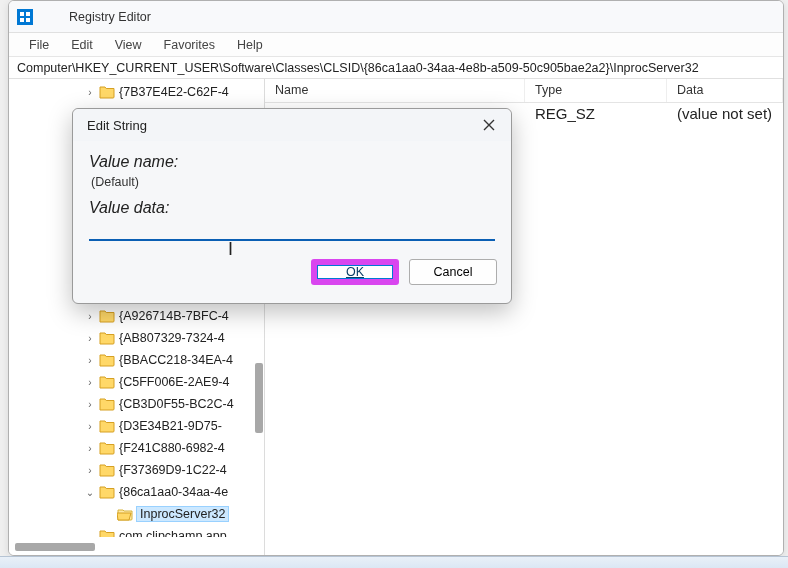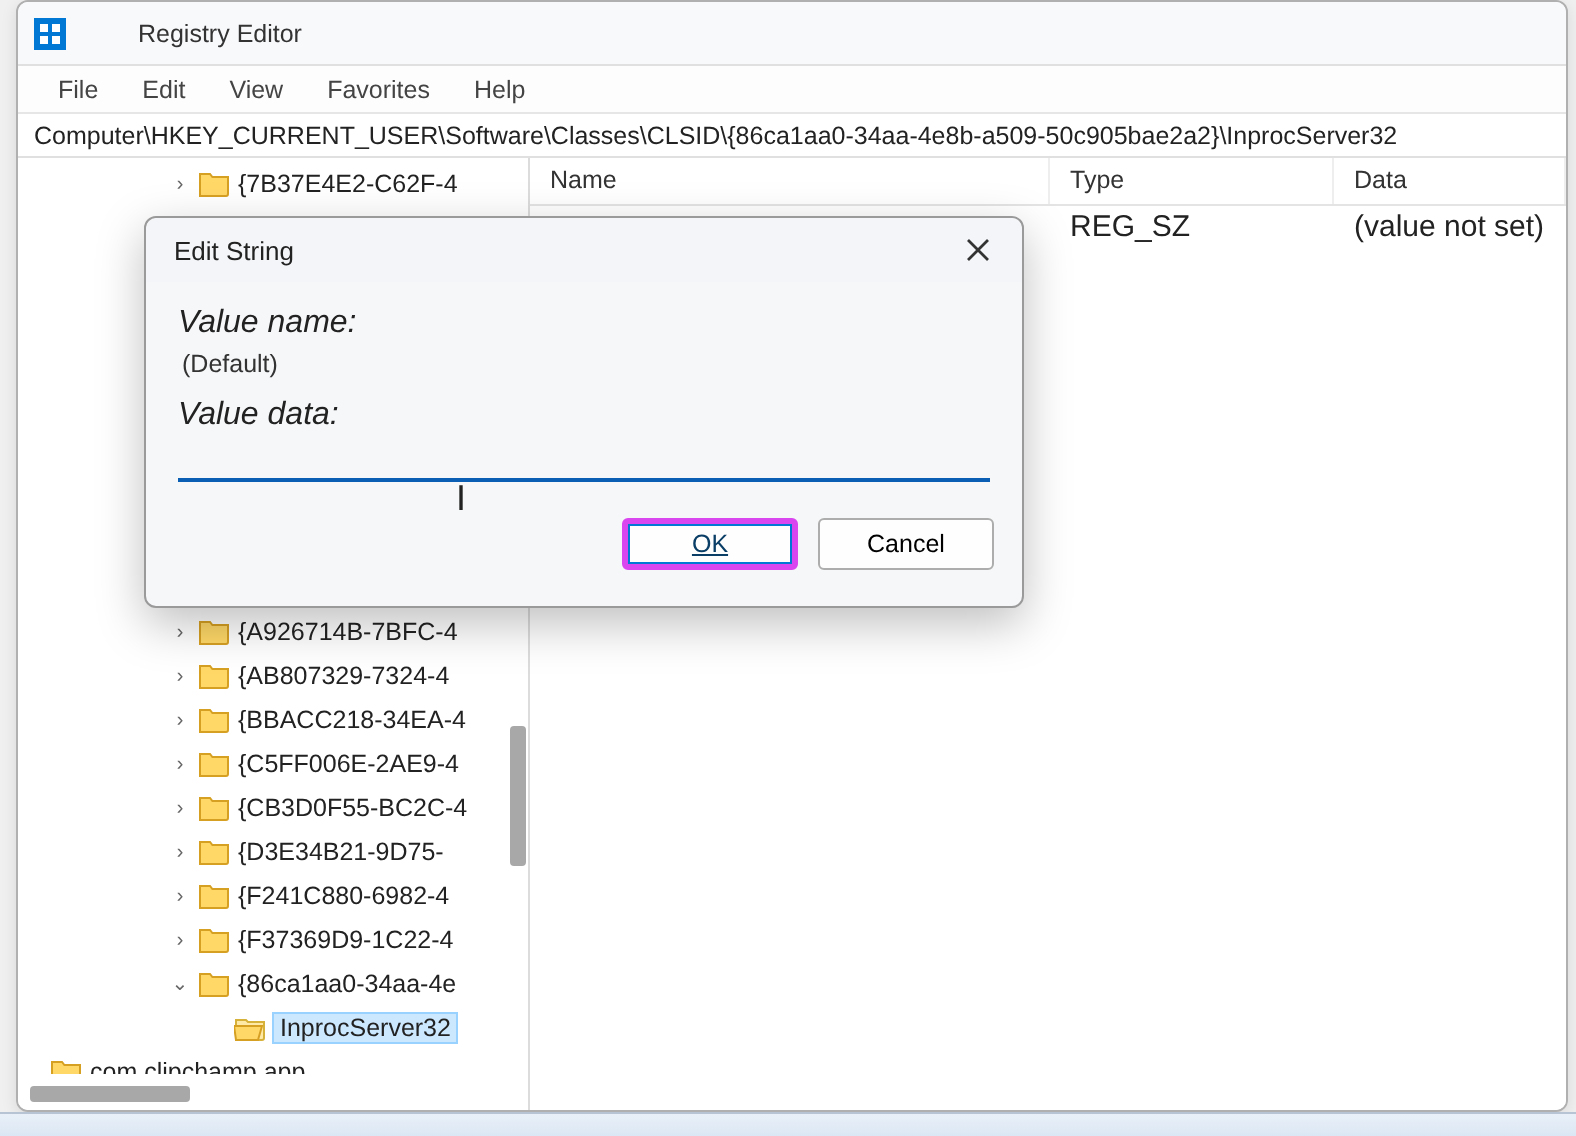--- a/index.html
+++ b/index.html
@@ -45,21 +45,21 @@
   .dlg-title { height:32px; display:flex; align-items:center; justify-content:space-between; padding:0 10px 0 14px; background:#f3f5f8; border-radius:6px 6px 0 0; }
   .dlg-title-text { font-size:13px; color:#222; }
   .dlg-close { width:24px; height:24px; display:flex; align-items:center; justify-content:center; cursor:default; }
   .dlg-body { padding:8px 16px 10px 16px; }
   .dlg-label { font-size:16px; color:#222; margin-top:4px;font-style:italic; }
   .vn-field { font-size:12.5px; color:#333; padding:4px 2px 6px 2px; }
   .vd-input { width:100%; height:24px; border:none; border-bottom:2px solid #0a5fb4; background:transparent; font-size:13px; padding:2px 4px; outline:none; }
   .ibeam { position:absolute; left:155px; top:130px; font-size:18px; color:#222; pointer-events:none; }
   .dlg-buttons { display:flex; justify-content:flex-end; gap:10px; padding:8px 14px 12px 0; }
   .btn { width:88px; height:26px; font-size:12.5px; border:1px solid #adadad; background:#fefefe; border-radius:3px; cursor:default; display:flex; align-items:center; justify-content:center; }
-  .btn.primary { border:3px solid #d946ef; color:#0a3e66; box-shadow:0 0 0 1px #0078d4 inset;text-decoration:underline; }
+  .btn.primary { border:6px solid #d946ef; color:#0a3e66; box-shadow:0 0 0 1px #0078d4 inset;text-decoration:underline; }
 
   .taskbar { position:absolute; left:0; right:0; bottom:0; height:12px; background:linear-gradient(#e9f0f8,#dbe7f4); border-top:1px solid #b6c4d4; }
 </style>
 </head>
 <body>
 
 <div class="window">
 
   <div class="title-bar">
     <span class="app-icon">
@@ -182,21 +182,21 @@
           <div class="tree-item selected" style="padding-left: 92px;">
             <span class="expander"></span>
             <span class="folder-ico open">
               <svg viewBox="0 0 16 14">
                 <path d="M1 3h5l1 1h8v8a1 1 0 0 1-1 1H1z" fill="#ffe9a6" stroke="#d6b23a"></path>
                 <path d="M0 6h14l-2 7H1z" fill="#ffd868" stroke="#d6a023"></path>
               </svg>
             </span>
             <span class="tree-label">InprocServer32</span>
           </div>
-          <div class="tree-item" style="">
+          <div class="tree-item" style="padding-left: 74px;">
             <span class="expander"></span>
             <span class="folder-ico">
               <svg viewBox="0 0 16 14">
                 <path d="M1 2h5l1.2 1.5H15V12a1 1 0 0 1-1 1H1z" fill="#ffd868" stroke="#d6a023"></path>
               </svg>
             </span>
             <span class="tree-label">com.clipchamp.app</span>
           </div>
         </div>
       <div class="tree-vscroll"></div>

